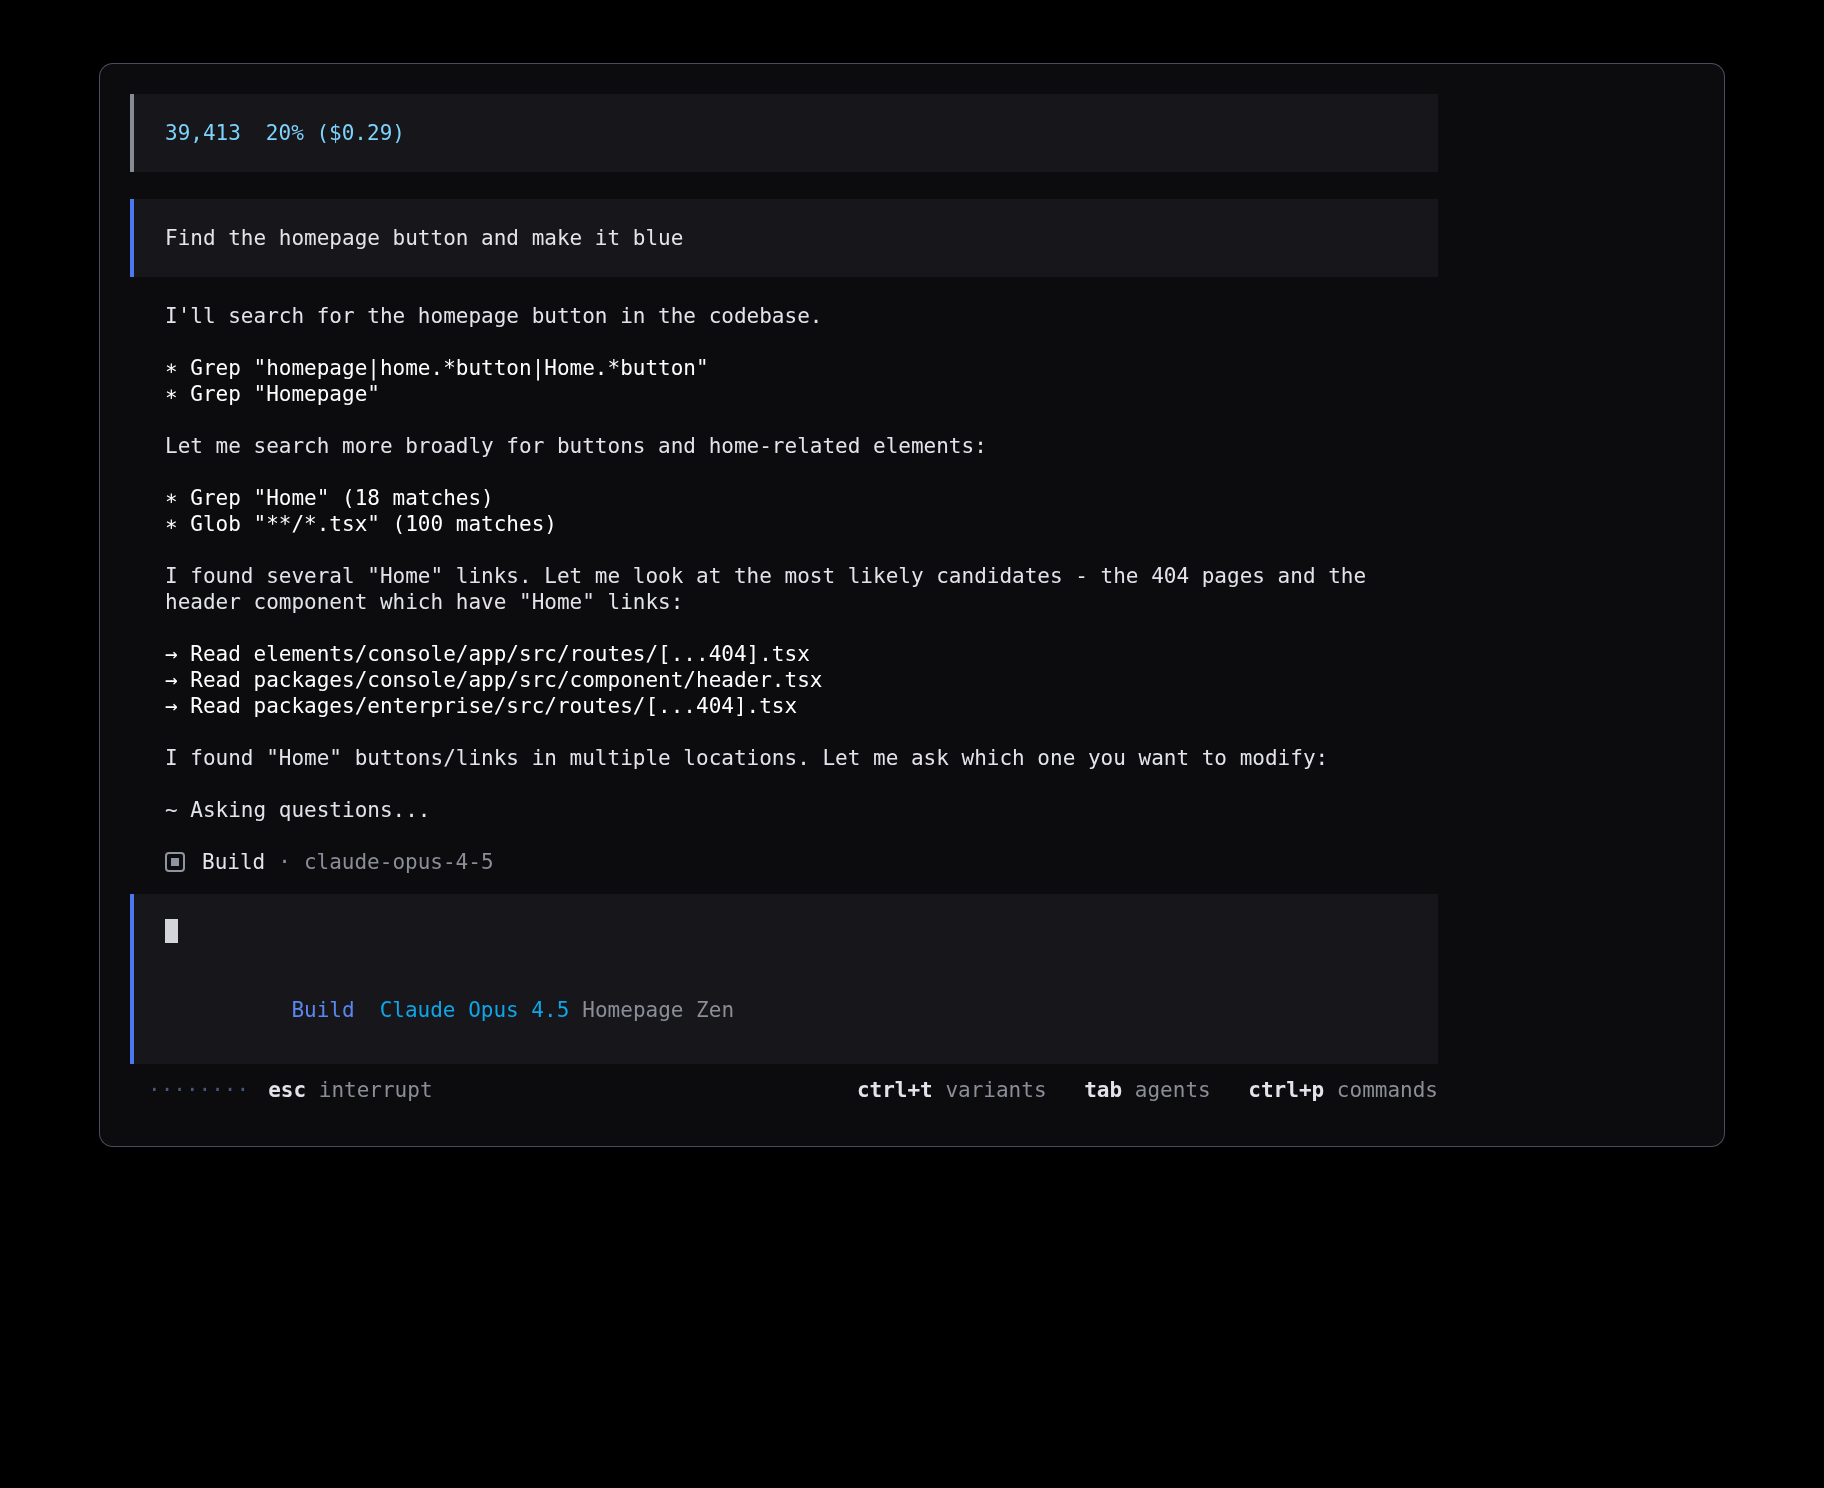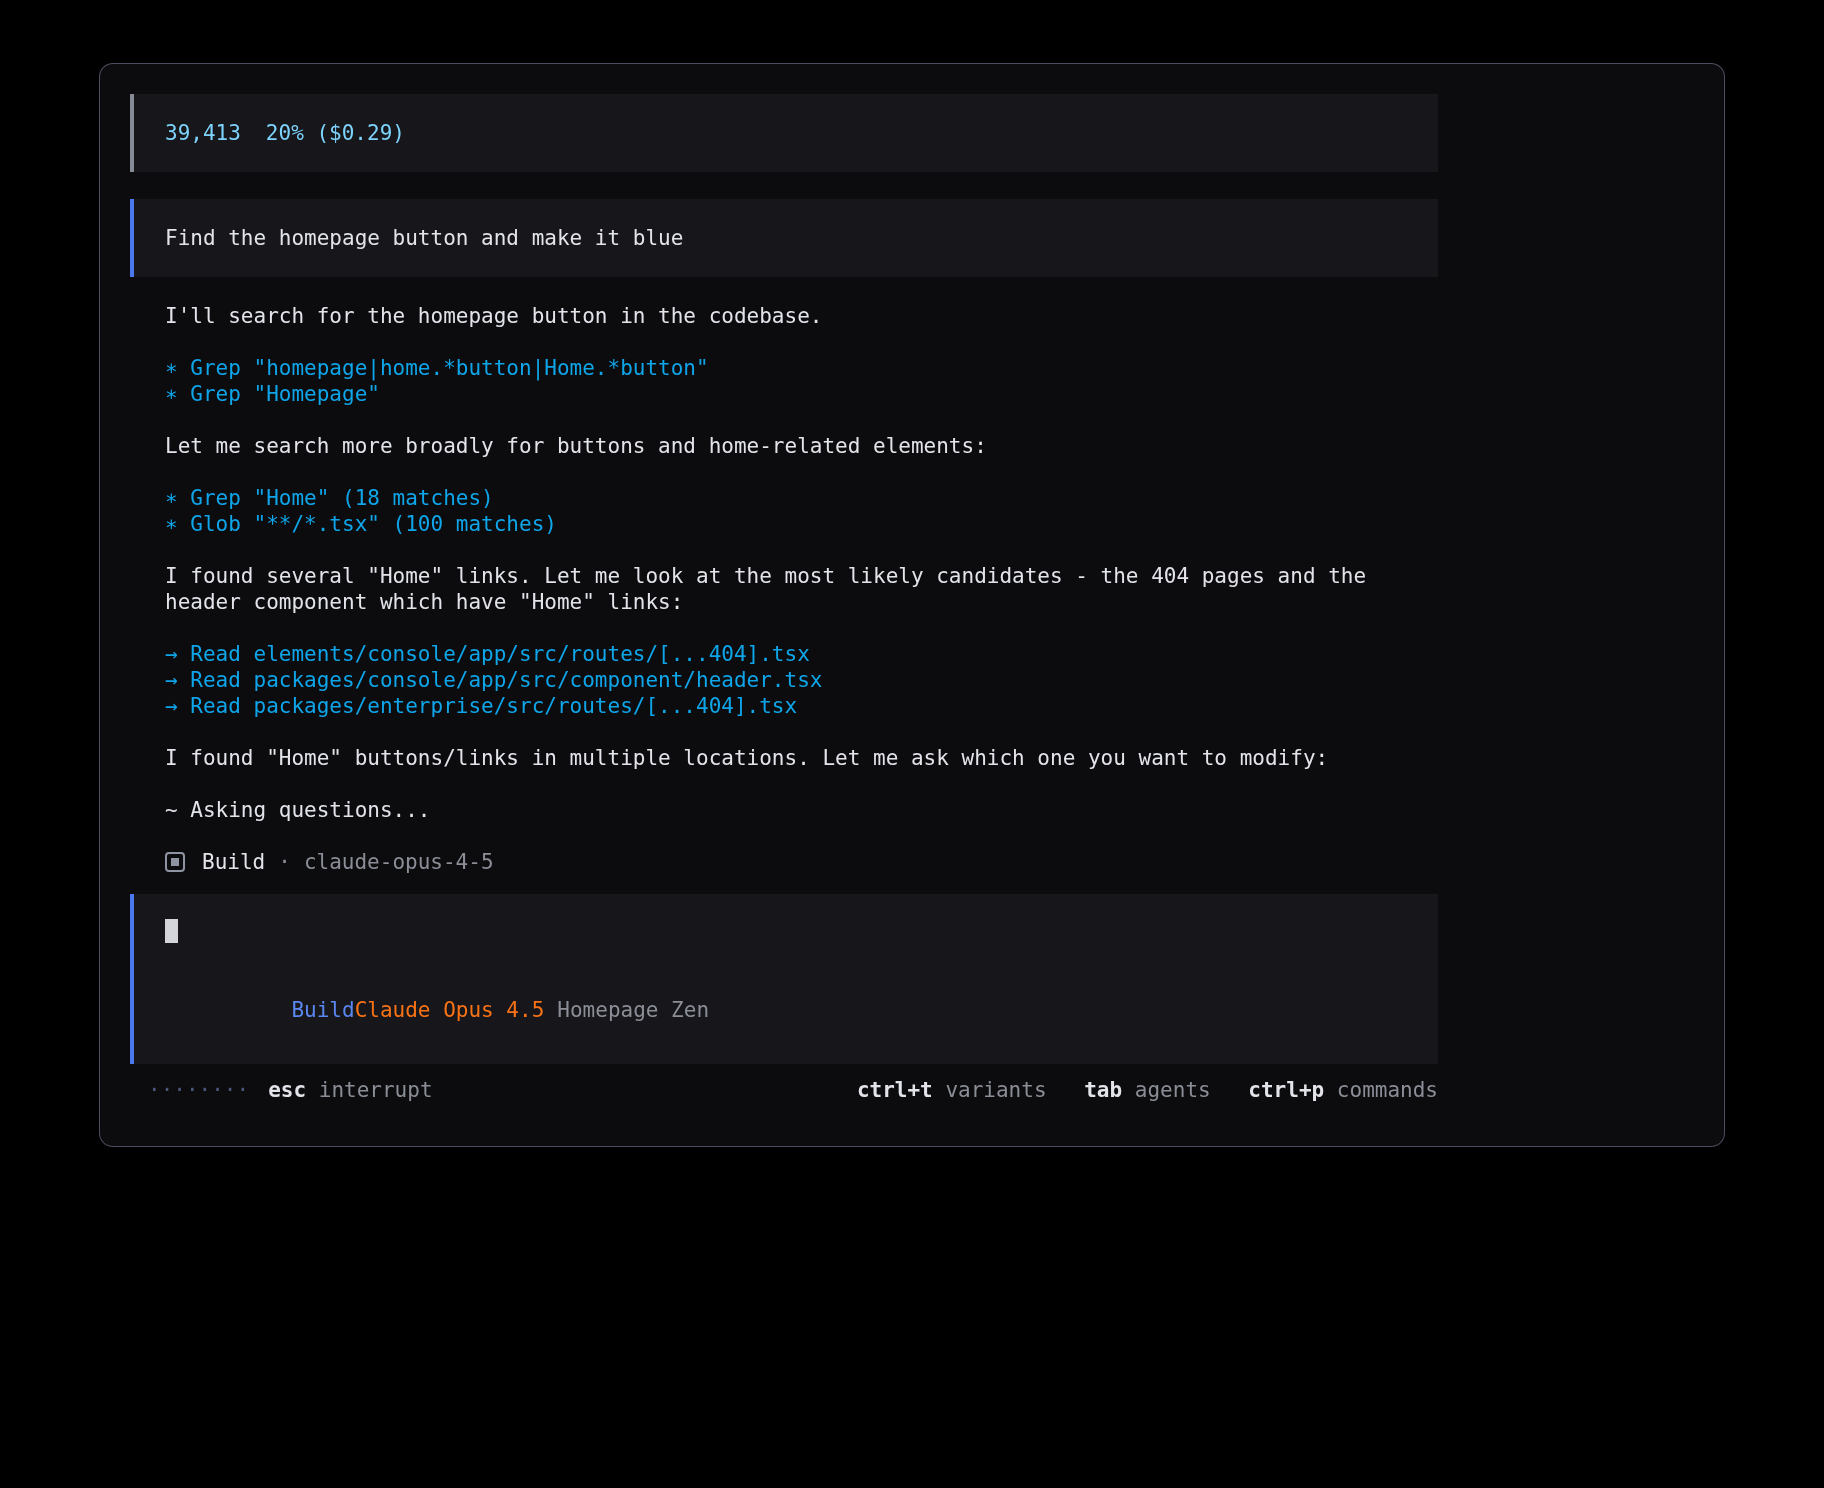--- a/index.html
+++ b/index.html
@@ -46,38 +46,38 @@
     padding-right:14px;
   }
   .htitle { font-weight:bold; white-space:pre; }
   .hmeta { color:#7dd3fc; white-space:pre; }
   .hmeta .tokens { margin-right:25px; }
 
   .user-block { border-left-color:#4c78ef; margin-top:27px; }
   .user-block span { white-space:pre; }
 
   .para { margin-top:26px; padding-left:35px; width:1308px; white-space:pre-wrap; }
-  .tool-lines { margin-top:26px; padding-left:35px; color:#0ea5e9; }
+  .tool-lines { margin-top:26px; padding-left:35px; color:#ffffff; }
   .tool-lines .line { white-space:pre; }
 
   .agent-line { margin-top:26px; padding-left:35px; display:flex; align-items:center; }
   .agent-box {
     width:20px; height:20px; border:2px solid #8f94a2; border-radius:4px;
     display:flex; align-items:center; justify-content:center;
     margin-right:17px; flex:0 0 auto;
   }
   .agent-box i { width:8px; height:8px; background:#8f94a2; display:block; }
   .sep { margin:0 13px; }
   .muted { color:#8b8e97; }
 
   .input-block { margin-top:19px; border-left-color:#4c78ef; padding:25px 31px 15px; }
   .cursor { width:13px; height:24px; background:#d3d5db; }
   .input-meta { margin-top:28px; white-space:pre; }
   .input-meta .mode { color:#5b87f0; }
-  .input-meta .model { color:#f97316; }
+  .input-meta .model { margin-left:25px; color:#0ea5e9; }
   .input-meta .provider { margin-left:13px; }
 
   .statusbar {
     margin-top:13px; padding-left:18px;
     display:flex; justify-content:space-between; align-items:center;
   }
   .status-left { display:flex; align-items:center; gap:19px; }
   .spinner { color:#49577a; }
   .key { font-weight:bold; color:#e2e4ea; }
   .status-right { white-space:nowrap; }

